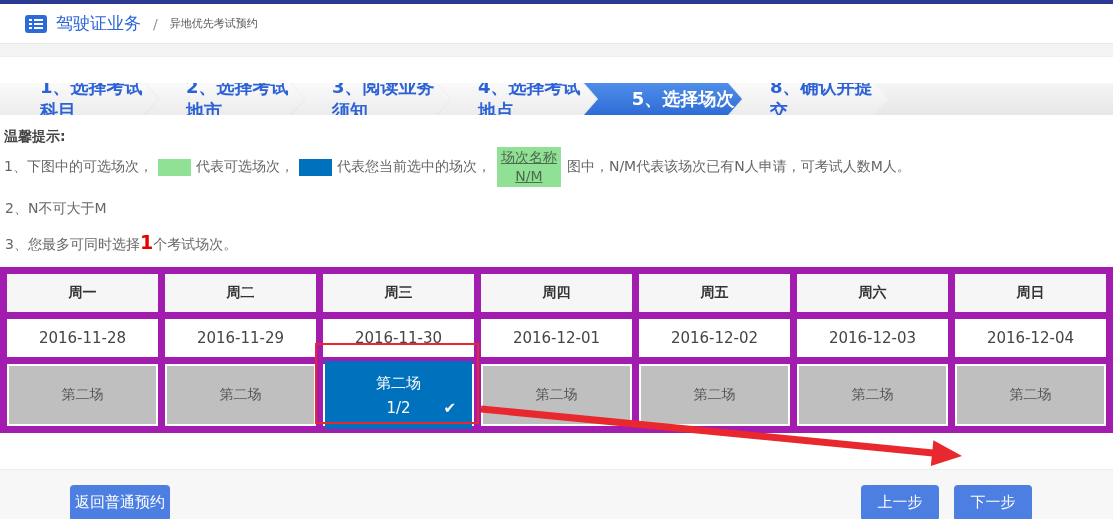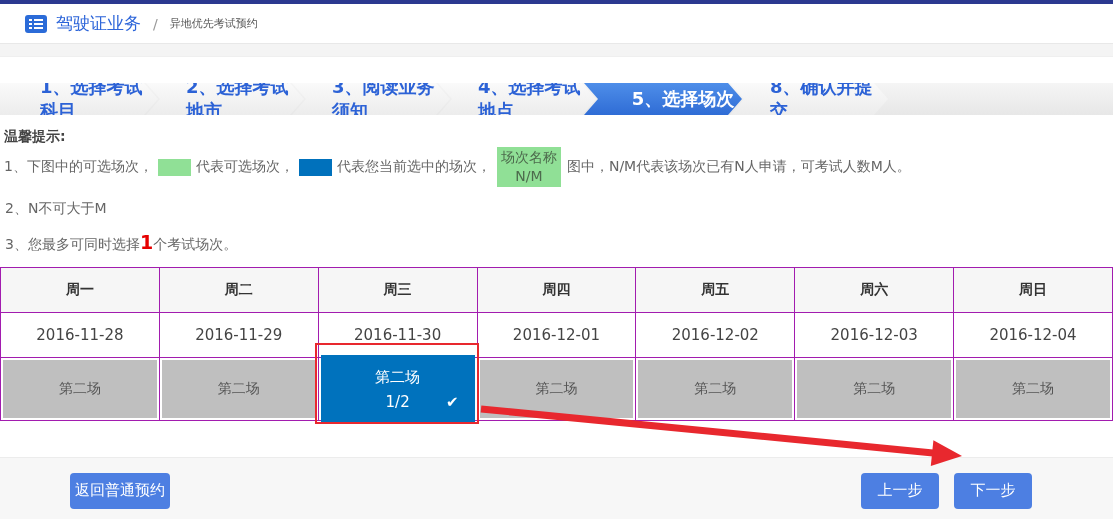--- a/index.html
+++ b/index.html
@@ -34,28 +34,28 @@
   .step.active { background:linear-gradient(180deg,#4e8ee9,#2f6cd5); color:#fff; }
 
   
   .tips { padding:13px 18px 0 4px; }
   .tips-title { font-size:14px; font-weight:bold; color:#444; }
   .tip-line1 { display:flex; align-items:center; margin-top:1px; font-size:14px; color:#666; white-space:nowrap; }
   .swatch { display:inline-block; width:33px; height:17px; margin:0 5px; }
   .swatch.green { background:#90e096; }
   .swatch.blue { background:#0071bc; }
   .legend-box { display:inline-flex; flex-direction:column; align-items:center; justify-content:center;
-    width:64px; height:40px; background:#90e096; color:#4d6b4d; font-size:14px; line-height:19px; margin:0 6px; }
+    width:64px; height:40px; background:#90e096; color:#4d6b4d; font-size:14px; line-height:19px; margin:0 6px;text-decoration:underline; }
   .tip-line { margin-top:13px; font-size:14px; color:#666; padding-left:1px; }
   .red-number { color:#e60000; font-weight:bold; font-size:19px; }
 
   
   .table-wrap { position:relative; margin-top:13px; }
   table.schedule { width:1113px; border-collapse:collapse; table-layout:fixed; }
-  table.schedule td { border:1px solid #a21caf; text-align:center; }
+  table.schedule td { border:7px solid #a21caf; text-align:center; }
   tr.days td { height:45px; background:#f6f6f6; font-size:14px; font-weight:bold; color:#333; }
   tr.dates td { height:45px; background:#fff; font-size:15px; color:#444; }
   tr.slots td { height:62px; padding:0; background:#fff; }
   .slot { margin:2px; height:58px; background:#bfbfbf; display:flex; align-items:center; justify-content:center;
     font-size:14px; color:#555; cursor:pointer; }
   .slot.selected { position:relative; margin:-3px 2px; height:68px; background:#0072bd; color:#fff; z-index:2;
     flex-direction:column; gap:6px; font-size:15px; }
   .slot.selected .slot-count { font-size:15px; }
   .slot.selected .check { position:absolute; right:16px; bottom:12px; font-size:15px; font-weight:bold; color:#fff; }
 

